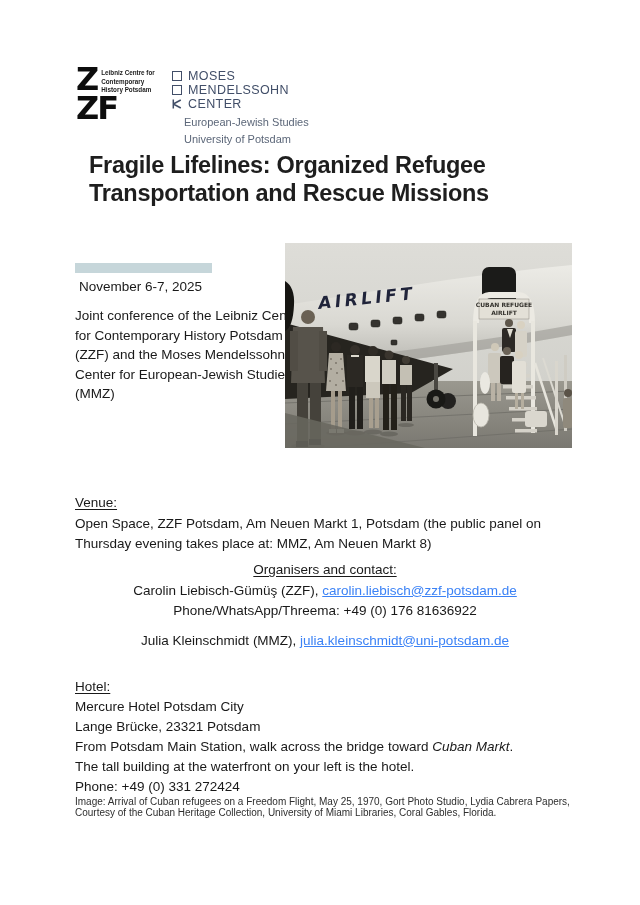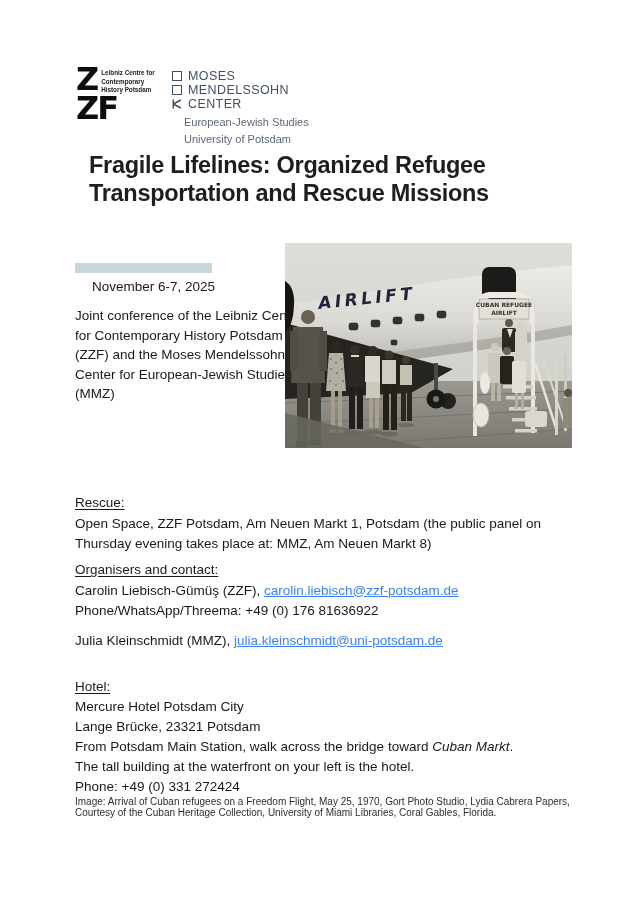--- a/index.html
+++ b/index.html
@@ -18,30 +18,30 @@
   .mmz-line{display:flex;align-items:center;gap:6px;font-size:12.5px;line-height:14px;color:#414e68;letter-spacing:0.4px;font-weight:500;}
   .mmz-sq{width:8px;height:8px;border:1.5px solid #414e68;flex:none;}
   .mmz-k{width:10px;height:10px;flex:none;display:flex;}
   .mmz-sub{margin-top:3px;margin-left:12px;font-size:11px;line-height:1.55;color:#5c6779;}
 
   
   .title{position:absolute;left:89px;top:152px;margin:0;font-size:23.5px;font-weight:700;line-height:27.5px;letter-spacing:-0.3px;color:#1e1e1e;}
 
   .accent-bar{position:absolute;left:75px;top:263px;width:137px;height:10px;background:#c6d6da;}
 
-  .date{position:absolute;left:92px;top:279px;font-size:13.5px;}
+  .date{position:absolute;left:79px;top:279px;font-size:13.5px;}
   .intro{position:absolute;left:75px;top:306px;width:232px;font-size:13.5px;line-height:19.5px;}
 
   .photo{position:absolute;left:285px;top:243px;width:287px;height:205px;}
   .photo svg{display:block;}
 
   .section{position:absolute;left:75px;font-size:13.5px;line-height:20.5px;}
   .heading{text-decoration:underline;text-underline-offset:2px;}
   .venue{top:493px;width:482px;}
-  .organisers{top:560px;width:500px;}
+  .organisers{top:560px;width:500px;text-align:center;}
   .contact-first{margin-bottom:9px;}
   .hotel{top:677px;width:500px;line-height:20px;}
   .email{color:#3b82f6;text-decoration:underline;cursor:pointer;}
   .italic{font-style:italic;}
 
   .caption{position:absolute;left:75px;top:796px;width:504px;font-size:10px;line-height:11px;color:#2e2e2e;}
 </style>
 </head>
 <body>
 
@@ -246,21 +246,21 @@
         <rect x="116" y="142" width="5" height="36" fill="#2a2722"></rect>
         <rect x="122" y="142" width="5" height="36" fill="#2a2722"></rect>
       </g>
 
       <path d="M0,38 Q10,44 9,62 Q8,84 0,88 Z" fill="#161512"></path>
       <polygon points="0,170 140,205 0,205" fill="#69675f" opacity="0.85"></polygon>
     </svg>
   </div>
 
   <div class="section venue">
-    <div class="heading">Rescue:</div>
+    <div class="heading">Venue:</div>
     <div>Open Space, ZZF Potsdam, Am Neuen Markt 1, Potsdam (the public panel on Thursday evening takes place at: MMZ, Am Neuen Markt 8)</div>
   </div>
 
   <div class="section organisers">
     <div class="heading">Organisers and contact:</div>
     <div class="contact-first">
       <div>
         <span>Carolin Liebisch-Gümüş (ZZF), </span><a class="email" href="#">carolin.liebisch@zzf-potsdam.de</a>
       </div>
       <div>Phone/WhatsApp/Threema: +49 (0) 176 81636922</div>

